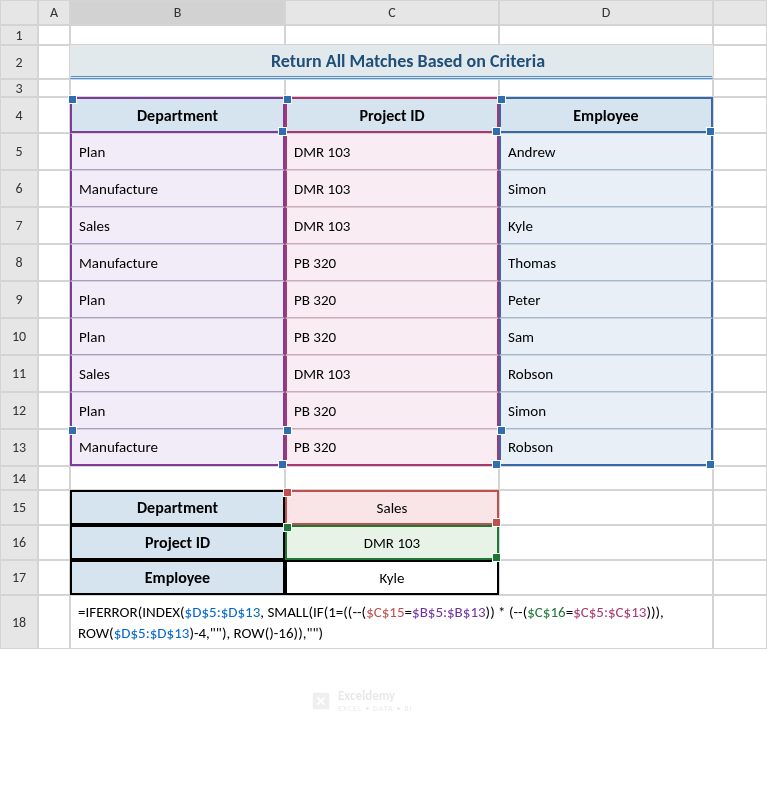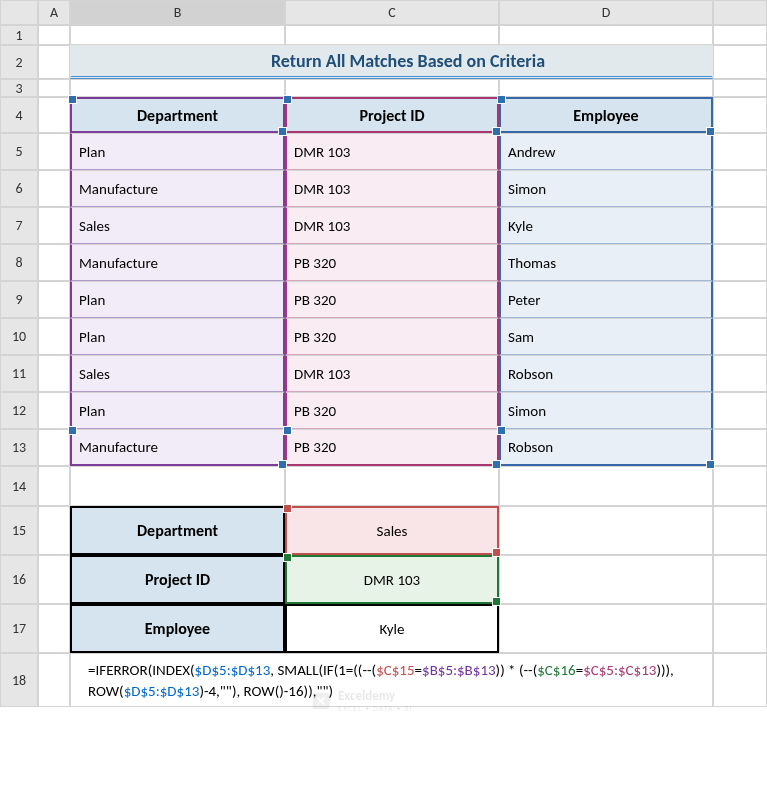--- a/index.html
+++ b/index.html
@@ -7,22 +7,22 @@
 .spreadsheet { display: grid; grid-template-columns: 38px 32px 215px 214px 214px 54px; }
 .col-header { background: #e6e6e6; border: 1px solid #d4d4d4; text-align: center; font-size: 14px; color: #333; padding: 3px 0; font-weight: 400; }
 .col-header.selected { background: #d2d2d2; }
 .row-header { background: #e6e6e6; border: 1px solid #d4d4d4; text-align: center; font-size: 14px; color: #333; display: flex; align-items: center; justify-content: center; }
 .cell { border: 1px solid #d4d4d4; padding: 4px 7px; display: flex; align-items: center; background: #fff; }
 .row-h1 { height: 20px; }
 .row-h2 { height: 34px; }
 .row-h3 { height: 18px; }
 .row-hdr { height: 36px; }
 .row-data { height: 37px; }
-.row-short { height: 40px; }
-.row-crit { height: 49px; }
+.row-short { height: 24px; }
+.row-crit { height: 35px; }
 .row-formula { height: 54px; }
 
 .title-cell { background: #e2e9ec; color: #1f4e79; font-size: 18px; font-weight: bold; justify-content: center; border: 1px solid #e6e6e6; }
 .title-underline { border-bottom: 3px double #4a8fd0; }
 
 .tbl-head { background: #d6e4ef; font-weight: bold; font-size: 16px; justify-content: center; color: #000; }
 .dept-head { border: 2px solid #7d3c98; }
 .proj-head { border: 2px solid #a93671; }
 .emp-head { border: 2px solid #3868a8; }
 
@@ -45,21 +45,21 @@
 .sel-b::after { bottom: -5px; right: -4px; z-index: 5; }
 .sel-c::before { top: -4px; left: -4px; }
 .sel-c::after { bottom: -5px; right: -4px; z-index: 5; }
 .sel-d::before { top: -4px; left: -4px; }
 .sel-d::after { bottom: -5px; right: -4px; z-index: 5; }
 .sel-cr1::before { top: -4px; left: -4px; background: #c0504d; }
 .sel-cr1::after { bottom: -4px; right: -4px; background: #c0504d; z-index: 5; }
 .sel-cr2::before { top: -4px; left: -4px; background: #1e7735; }
 .sel-cr2::after { bottom: -4px; right: -4px; background: #1e7735; z-index: 5; }
 
-.formula-cell { font-size: 15px; line-height: 1.4; display: block; padding: 6px 17px; }
+.formula-cell { font-size: 15px; line-height: 1.4; display: block; padding: 6px 7px; }
 .fn { color: #000; }
 .blue { color: #0066cc; }
 .red { color: #c0504d; }
 .green { color: #1e7735; }
 .magenta { color: #a93671; }
 .purple { color: #7030a0; }
 
 .watermark { position: absolute; top: 688px; left: 310px; opacity: 0.13; font-size: 11px; color: #555; display: flex; align-items: center; gap: 6px; pointer-events: none; }
 .watermark svg { width: 22px; height: 22px; }
 </style>

